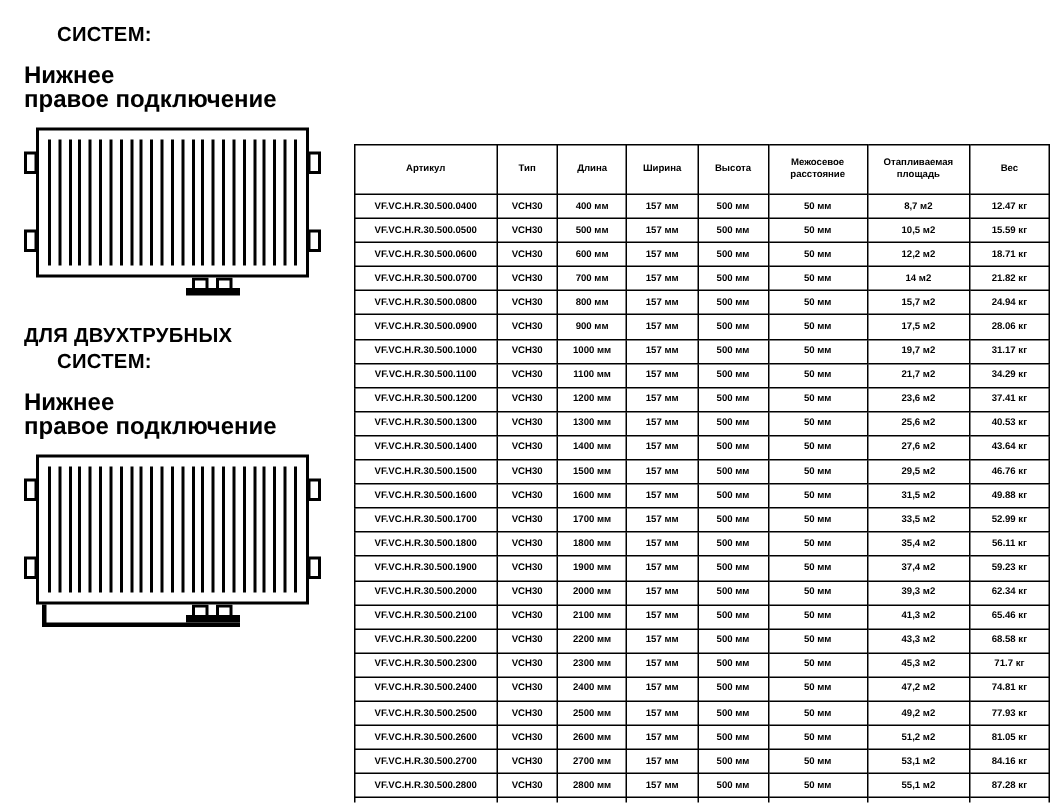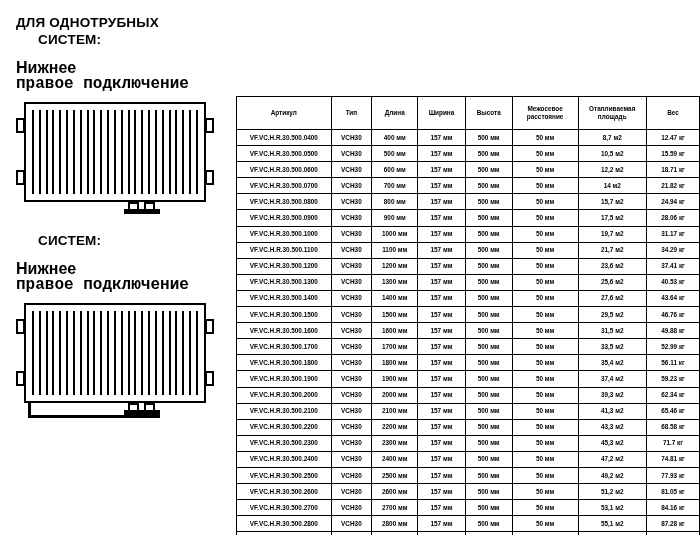--- a/index.html
+++ b/index.html
@@ -34,21 +34,21 @@
     line-height: 17px;
     letter-spacing: 0.2px;
   }
   .sec-title .ln2 { display: block; padding-left: 22px; }
   .sub-title {
     font-weight: bold;
     font-size: 16px;
     line-height: 16px;
     margin-top: 12px;
   }
-  .sub-title .ln2 { display: block; font-family: Liberation Mono, monospace; }
+  .sub-title .ln2 { display: block; }
 
   .rad-wrap { margin-top: 10px; }
 
   
   .radiator {
     position: relative;
     width: 198px;
     height: 104px;
   }
   .rad-body {
@@ -147,21 +147,20 @@
   table.spec thead th span.l { display: block; }
 </style>
 </head>
 <body>
 
 <div class="page">
 
   <div class="left-col">
 
     <div class="sec-title">
-      <span>ДЛЯ ОДНОТРУБНЫХ</span>
       <span class="ln2">СИСТЕМ:</span>
     </div>
 
     <div class="sub-title">
       <span>Нижнее</span>
       <span class="ln2">правое подключение</span>
     </div>
 
     <div class="rad-wrap">
       <div class="radiator">
@@ -198,20 +197,21 @@
               <i></i>
           </div>
         </div>
         <div class="conn one-a"></div>
         <div class="conn one-b"></div>
         <div class="conn one-bar"></div>
       </div>
     </div>
 
     <div class="sec-title" style="margin-top:26px">
+      <span>ДЛЯ ДВУХТРУБНЫХ</span>
       <span class="ln2">СИСТЕМ:</span>
     </div>
 
     <div class="sub-title">
       <span>Нижнее</span>
       <span class="ln2">правое подключение</span>
     </div>
 
     <div class="rad-wrap">
       <div class="radiator">

